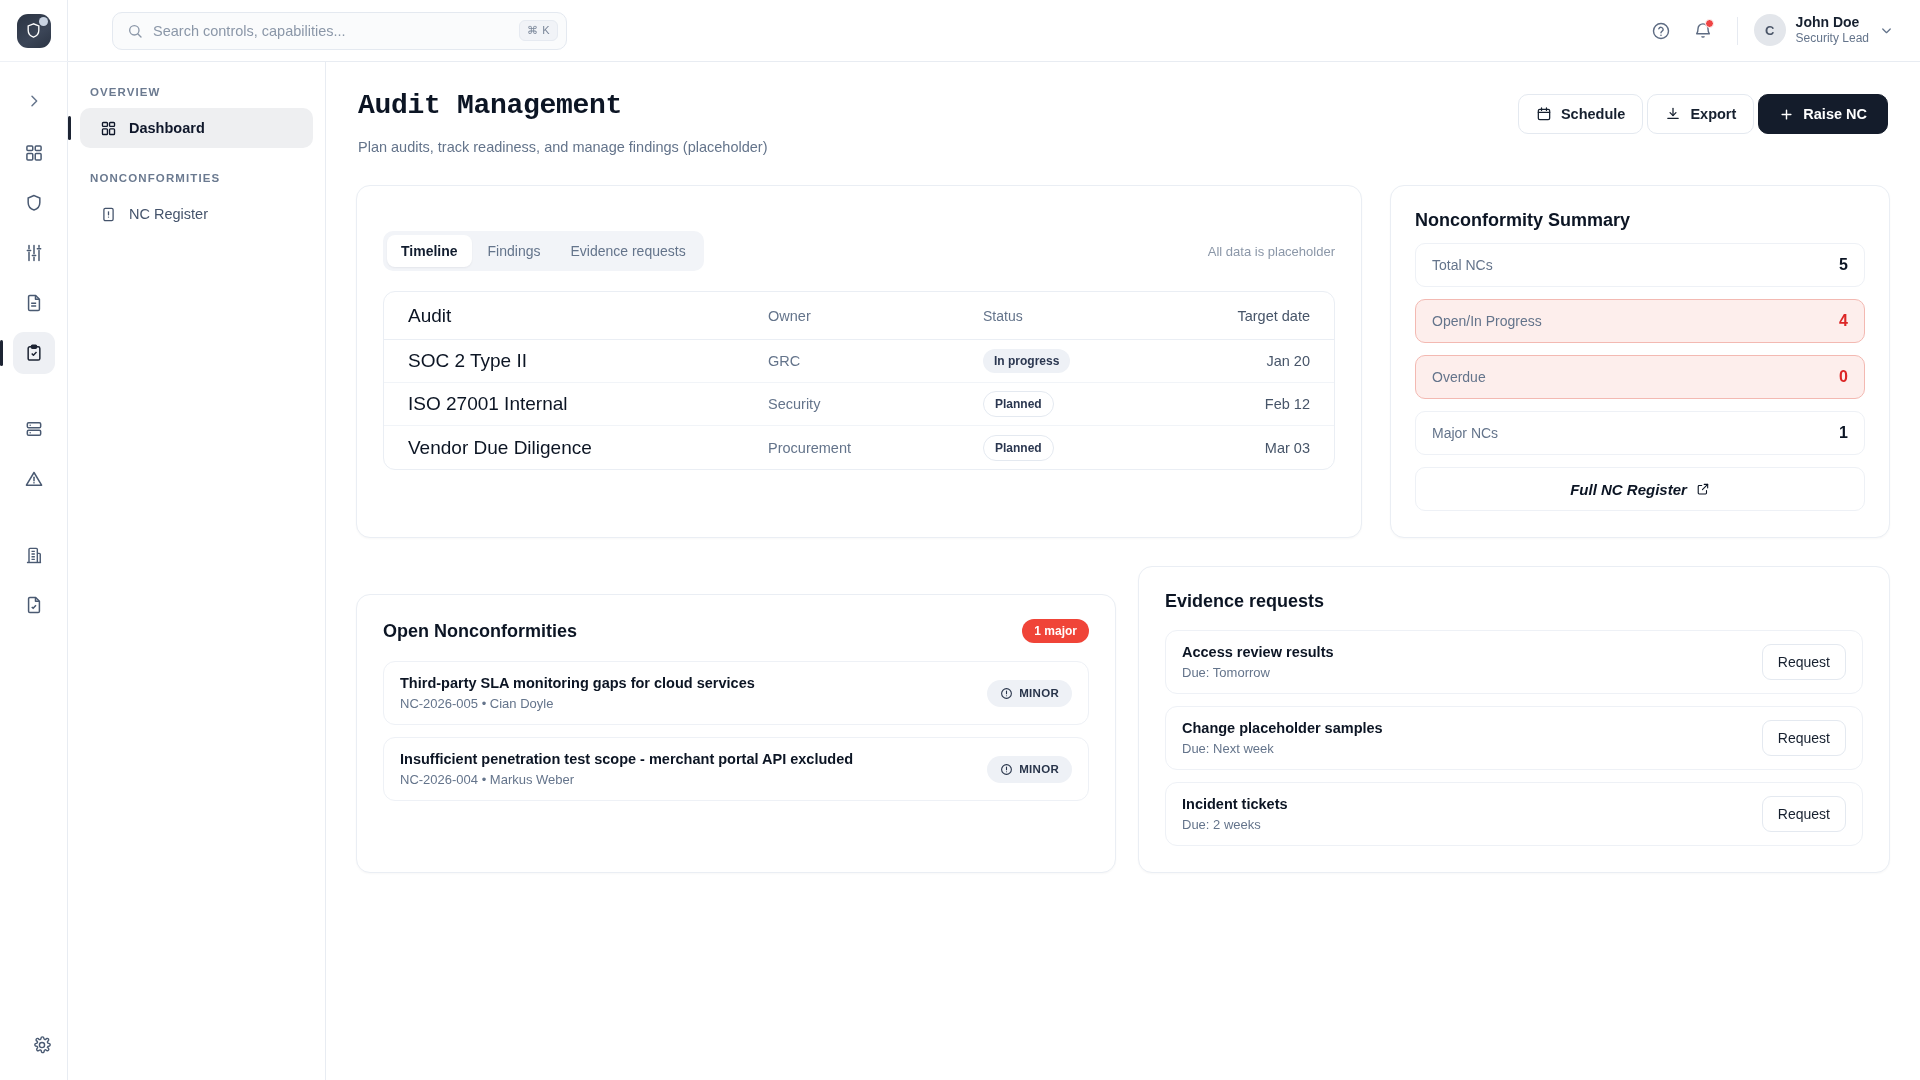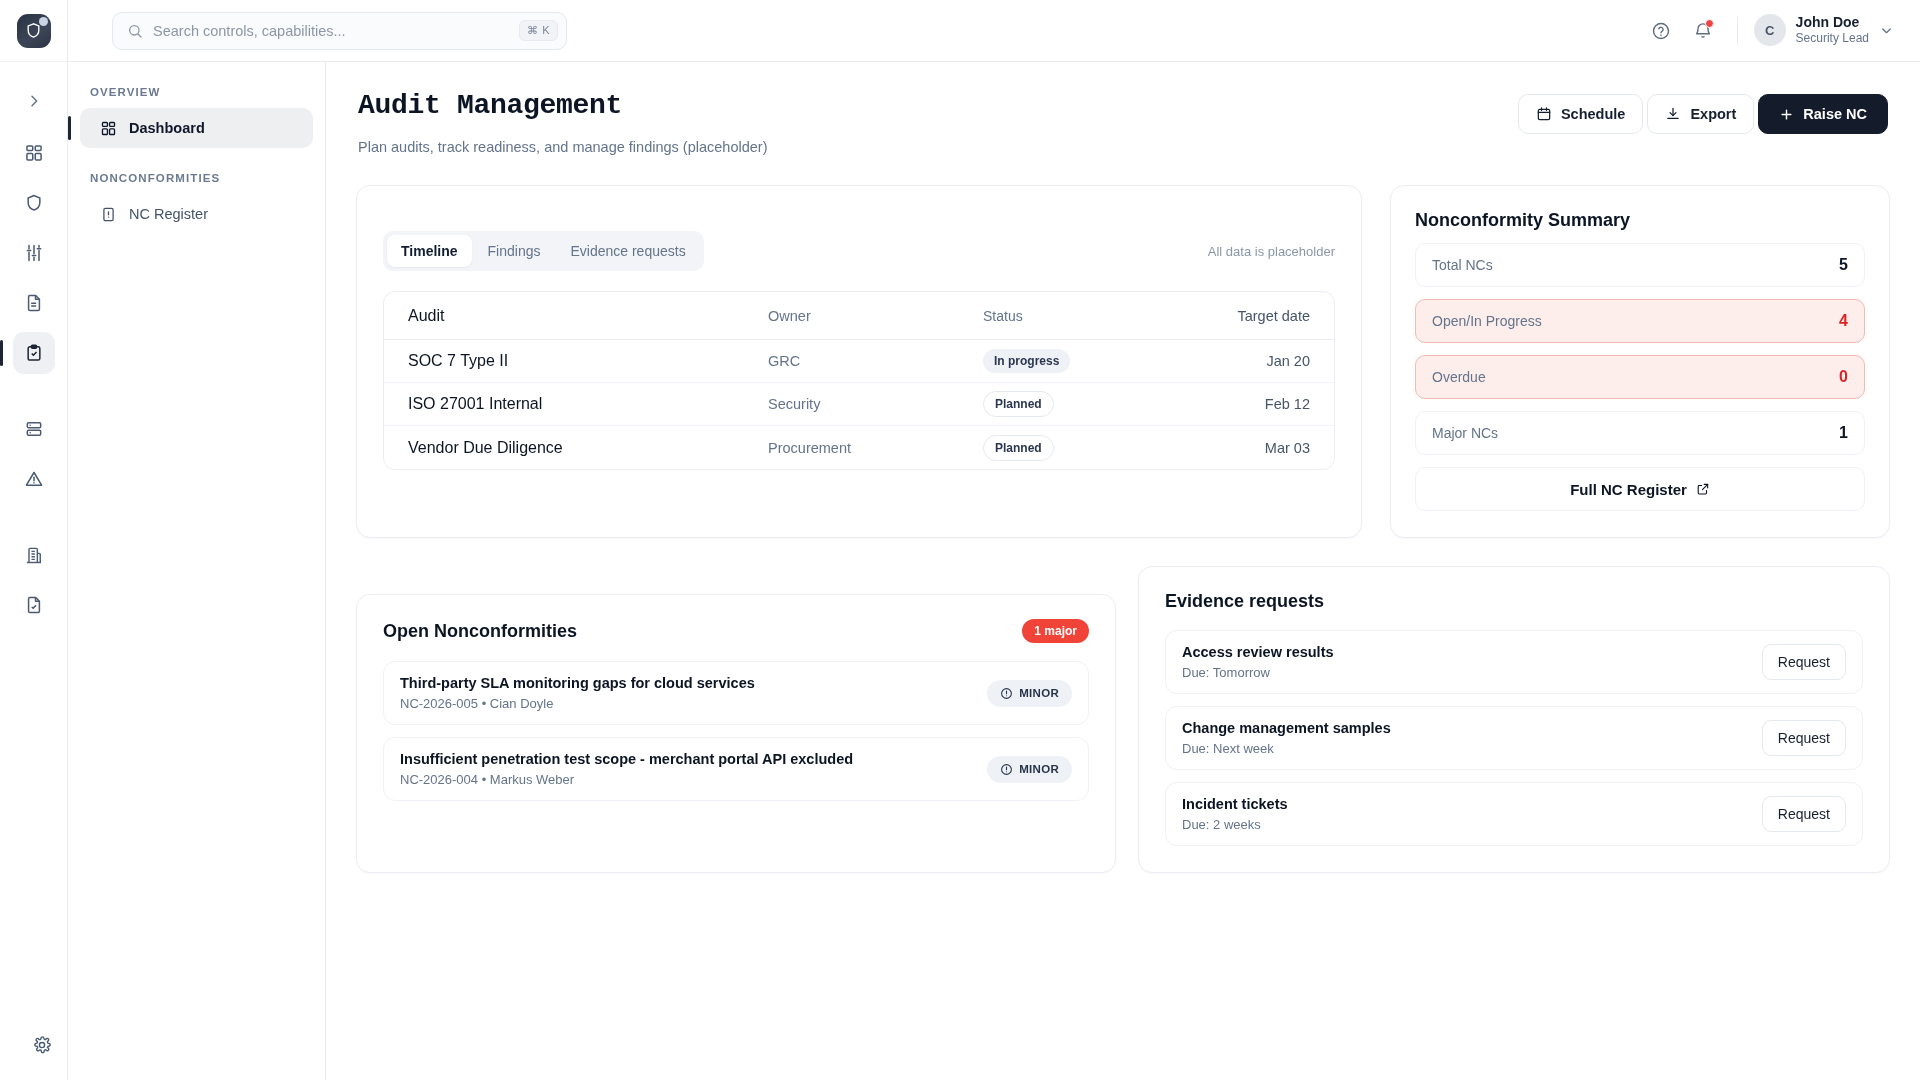--- a/index.html
+++ b/index.html
@@ -158,21 +158,21 @@
   }
   .tab.active { background: #fff; color: #111c2e; font-weight: 600; box-shadow: 0 1px 2px rgba(16,24,40,.06); }
   .tabs-note { margin-left: auto; font-size: 13px; color: #8b97a8; }
 
   .table { margin-top: 20px; border: 1px solid #eaeef4; border-radius: 12px; overflow: hidden; }
   .tr { display: flex; align-items: center; padding: 0 24px; }
   .thead { height: 48px; border-bottom: 1px solid #eaeef4; }
   .th { font-size: 14px; color: #64748b; }
   .tbody-row { height: 43px; border-bottom: 1px solid #f1f4f8; }
   .tbody-row:last-child { border-bottom: none; }
-  .c1 { flex: 0 0 360px; font-size: 16px; color: #0c1524; }
+  .c1 { flex: 0 0 360px; font-size: 19px; color: #0c1524; }
   .c2 { flex: 0 0 215px; font-size: 14.5px; color: #64748b; }
   .c3 { flex: 1; }
   .c4 { flex: 0 0 110px; text-align: right; font-size: 14.5px; color: #475569; }
   .status {
     display: inline-flex; align-items: center; font-size: 12px; font-weight: 600;
     padding: 5px 11px; border-radius: 999px;
   }
   .status.progress { background: #eef1f6; color: #2b3750; }
   .status.planned { background: #fff; border: 1px solid #e4e9f0; color: #2b3750; }
 
@@ -182,21 +182,21 @@
     align-items: center; padding: 0 16px; margin-top: 12px;
   }
   .stat-row:first-of-type { margin-top: 22px; }
   .stat-label { font-size: 14px; color: #64748b; }
   .stat-val { margin-left: auto; font-size: 16px; font-weight: 700; color: #0c1524; }
   .stat-row.danger { background: #fdeeec; border-color: #f3b9b2; }
   .stat-row.danger .stat-val { color: #dc2626; }
   .link-btn {
     height: 44px; border: 1px solid #eef1f6; border-radius: 10px; display: flex;
     align-items: center; justify-content: center; gap: 9px; margin-top: 12px;
-    font-size: 15px; font-weight: 700; color: #0c1524; cursor: pointer;
+    font-size: 15px; font-weight: 700; color: #0c1524; cursor: pointer; font-style: italic;
   }
 
   .grid-bot { display: flex; gap: 22px; margin-top: 28px; }
   .card-nc { width: 760px; flex: 0 0 760px; padding: 24px 26px 26px 26px; min-height: 277px; margin-top: 28px; }
   .card-ev { flex: 1; padding: 24px 26px 26px 26px; min-height: 277px; }
   .pill-major {
     margin-left: auto; background: #f04438; color: #fff; font-size: 12px; font-weight: 700;
     padding: 5px 12px; border-radius: 999px;
   }
   .list { margin-top: 18px; display: flex; flex-direction: column; gap: 12px; }
@@ -470,21 +470,21 @@
 
           <div class="table">
             <div class="tr thead">
               <div class="th c1">Audit</div>
               <div class="th c2">Owner</div>
               <div class="th c3">Status</div>
               <div class="th c4">Target date</div>
             </div>
 
             <div class="tr tbody-row">
-              <div class="c1">SOC 7 Type II</div>
+              <div class="c1">SOC 2 Type II</div>
               <div class="c2">GRC</div>
               <div class="c3">
                 <span class="status progress">In progress</span>
               </div>
               <div class="c4">Jan 20</div>
             </div>
 
             <div class="tr tbody-row">
               <div class="c1">ISO 27001 Internal</div>
               <div class="c2">Security</div>
@@ -588,21 +588,21 @@
           <div class="list">
             <div class="list-item">
               <div>
                 <div class="li-title">Access review results</div>
                 <div class="li-sub">Due: Tomorrow</div>
               </div>
               <div class="req-btn">Request</div>
             </div>
             <div class="list-item">
               <div>
-                <div class="li-title">Change management samples</div>
+                <div class="li-title">Change placeholder samples</div>
                 <div class="li-sub">Due: Next week</div>
               </div>
               <div class="req-btn">Request</div>
             </div>
             <div class="list-item">
               <div>
                 <div class="li-title">Incident tickets</div>
                 <div class="li-sub">Due: 2 weeks</div>
               </div>
               <div class="req-btn">Request</div>

